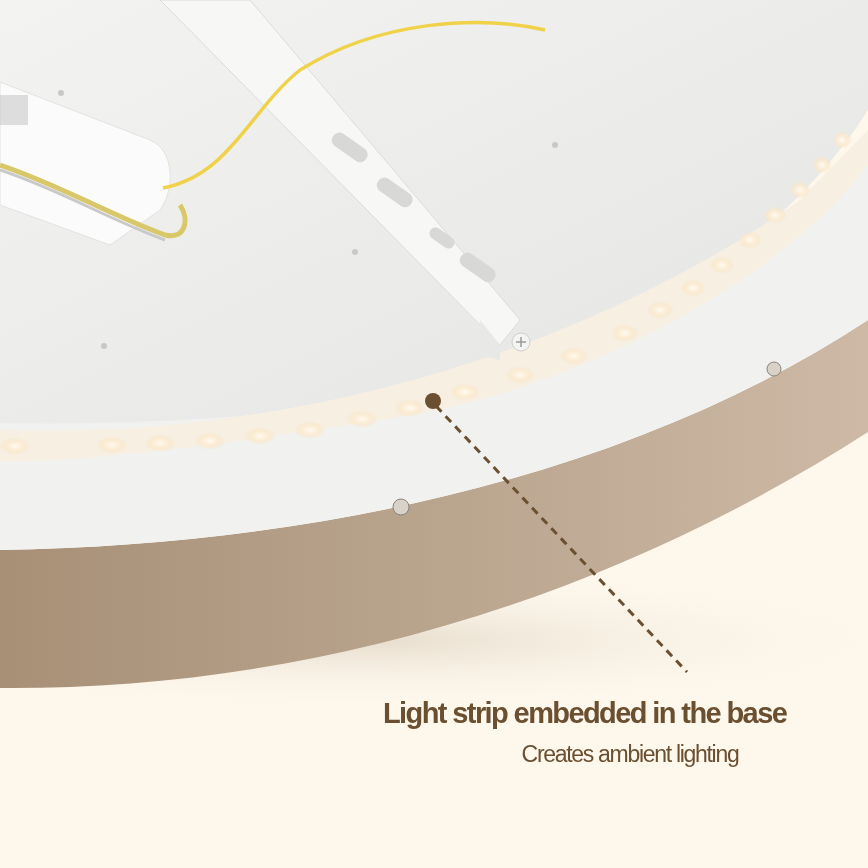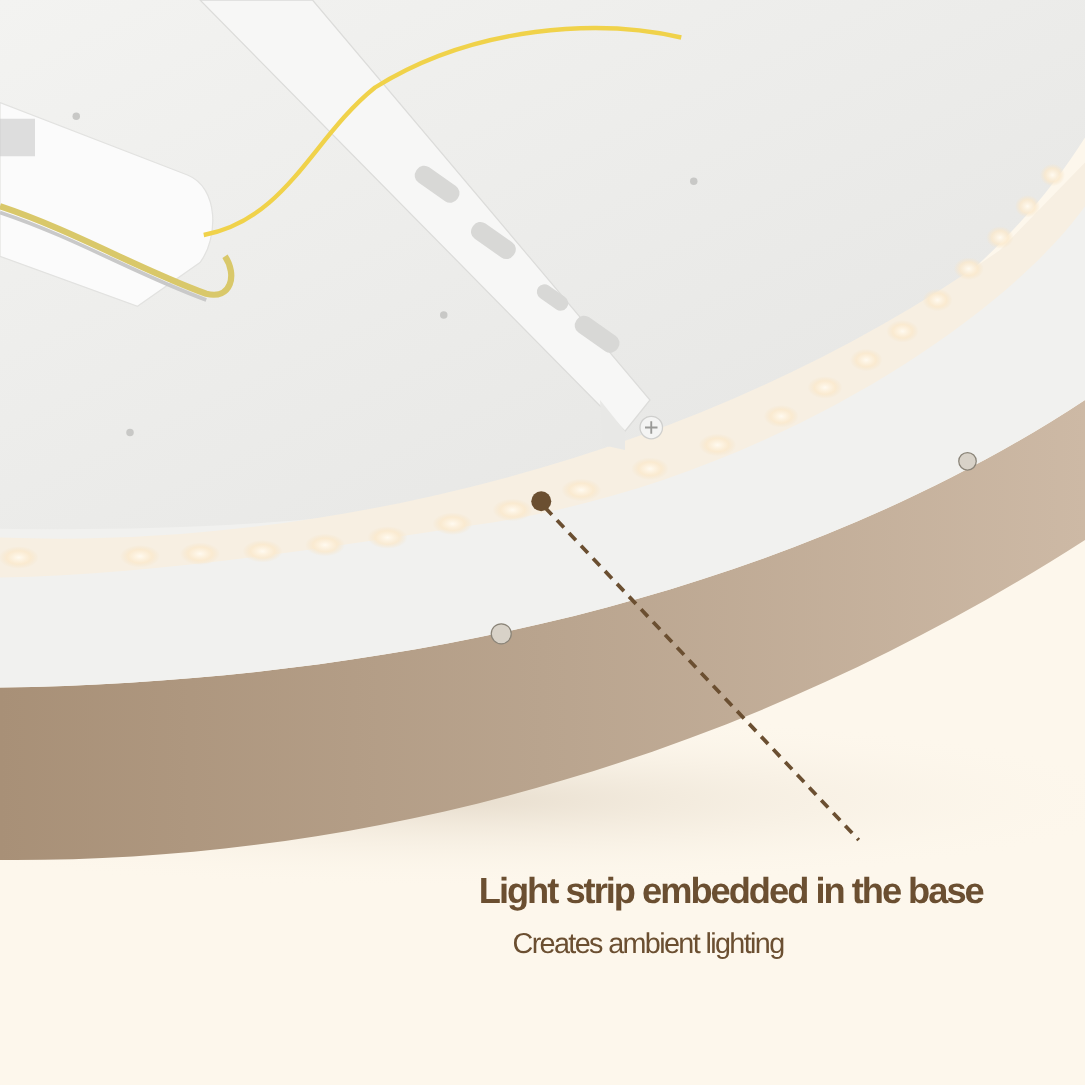--- a/index.html
+++ b/index.html
@@ -14,21 +14,21 @@
       position: absolute; left: 0; top: 0; width: 868px; height: 868px;
       pointer-events: none;
     }
     .title {
       position: absolute; left: 383px; top: 697px;
       font-family: "Liberation Sans", sans-serif;
       font-weight: bold; font-size: 29px; letter-spacing: -1.6px;
       color: #6b4f31; white-space: nowrap;
     }
     .sub {
-      position: absolute; width: 440px; left: 410px; text-align: left;
+      position: absolute; width: 440px; left: 410px; text-align: center;
       font-family: "Liberation Sans", sans-serif;
       font-size: 23px; letter-spacing: -1.3px;
       color: #6b4f31; white-space: nowrap;
     }
     .sub1 { top: 741px; }
     .sub2 { top: 780px; }
   </style>
 </head>
 <body>
 

